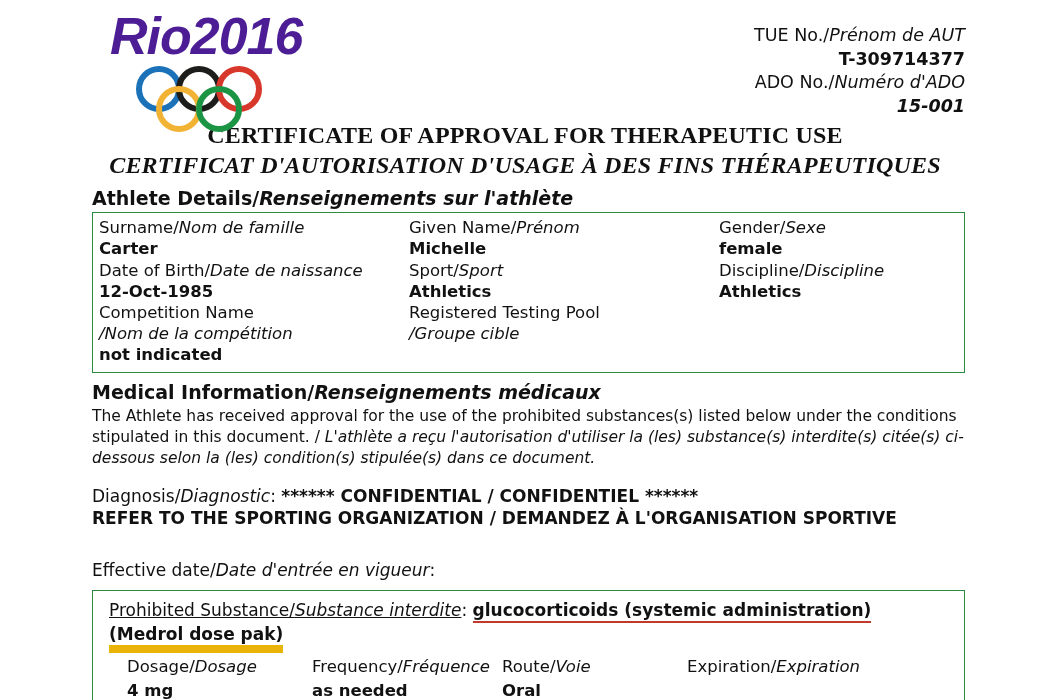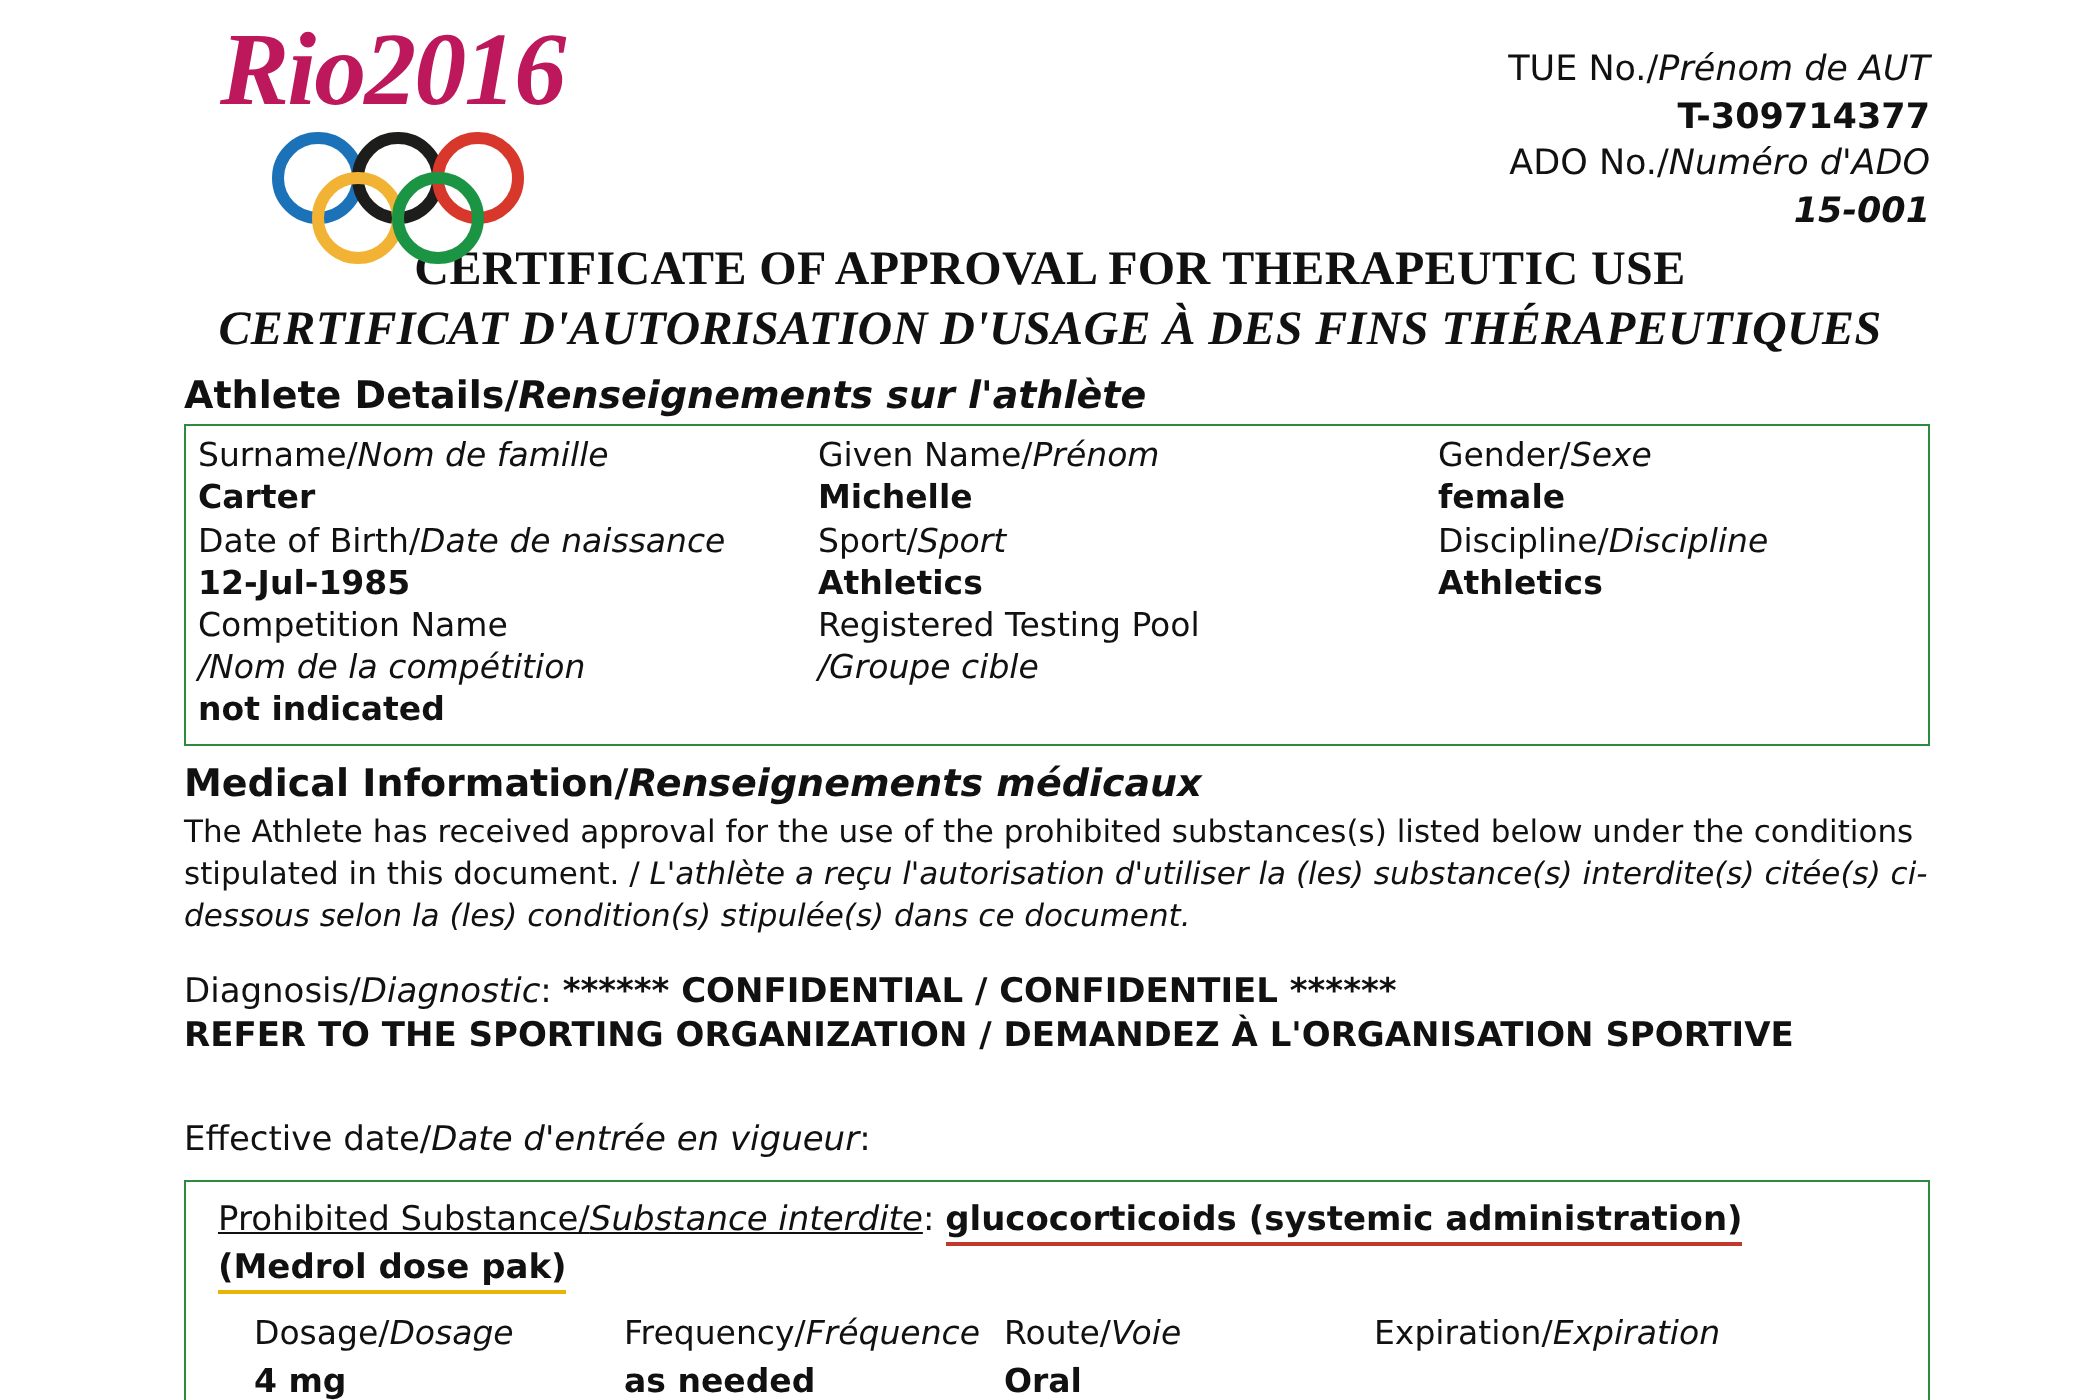--- a/index.html
+++ b/index.html
@@ -32,25 +32,25 @@
     height: 110px;
     box-sizing: border-box;
   }
 
   .logo {
     position: relative;
     width: 270px;
     height: 100px;
   }
   .logo-word {
-    font-family: Liberation Serif, serif;
+    font-family: Liberation Sans, sans-serif;
     font-weight: bold;
     font-size: 52px;
     letter-spacing: -1px;
-    color: #be185d;
+    color: #4c1d95;
     line-height: 1;
     font-style: italic;
   }
   .rings {
     margin-top: 4px;
     margin-left: 26px;
     position: relative;
     width: 210px;
     height: 46px;
   }
@@ -189,21 +189,21 @@
     font-weight: bold;
     border-bottom: 2px solid #c0392b;
     padding-bottom: 1px;
   }
   .sub-line2 {
     font-size: 17px;
     font-weight: bold;
     line-height: 1.5;
   }
   .sub-line2 span {
-    border-bottom: 2px solid #eab308;
+    border-bottom: 8px solid #eab308;
     padding-bottom: 1px;
   }
 
   .dose-grid {
     display: flex;
     margin-top: 8px;
     padding-left: 18px;
   }
   .dose-col { width: 185px; }
   .dose-col.wide { width: 190px; }
@@ -271,21 +271,21 @@
         </div>
         <div class="col-3">
           <div class="lbl-line"><span>Gender/</span><i>Sexe</i></div>
           <div class="val-line">female</div>
         </div>
       </div>
 
       <div class="grid-row">
         <div class="col-1">
           <div class="lbl-line"><span>Date of Birth/</span><i>Date de naissance</i></div>
-          <div class="val-line">12-Jul-1985</div>
+          <div class="val-line">12-Oct-1985</div>
         </div>
         <div class="col-2">
           <div class="lbl-line"><span>Sport/</span><i>Sport</i></div>
           <div class="val-line">Athletics</div>
         </div>
         <div class="col-3">
           <div class="lbl-line"><span>Discipline/</span><i>Discipline</i></div>
           <div class="val-line">Athletics</div>
         </div>
       </div>

